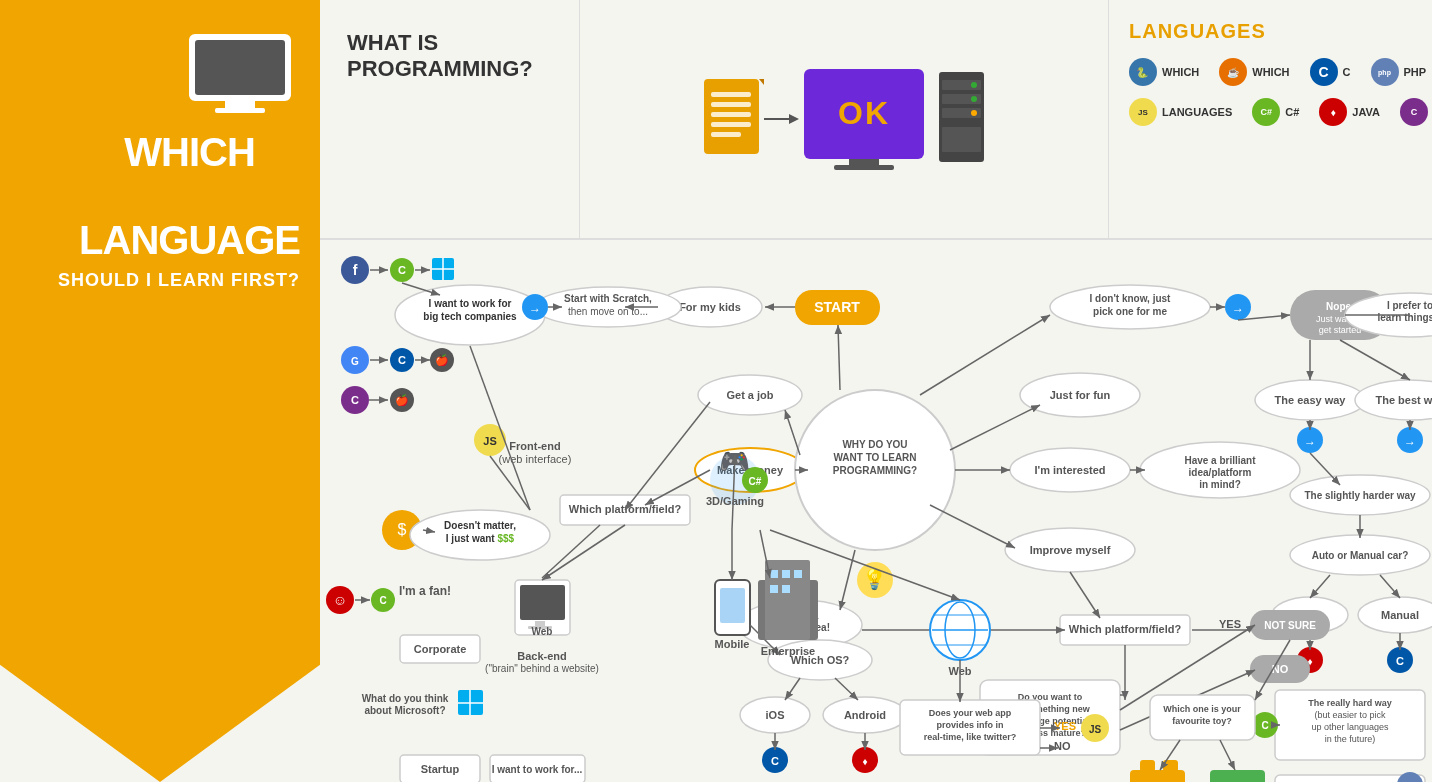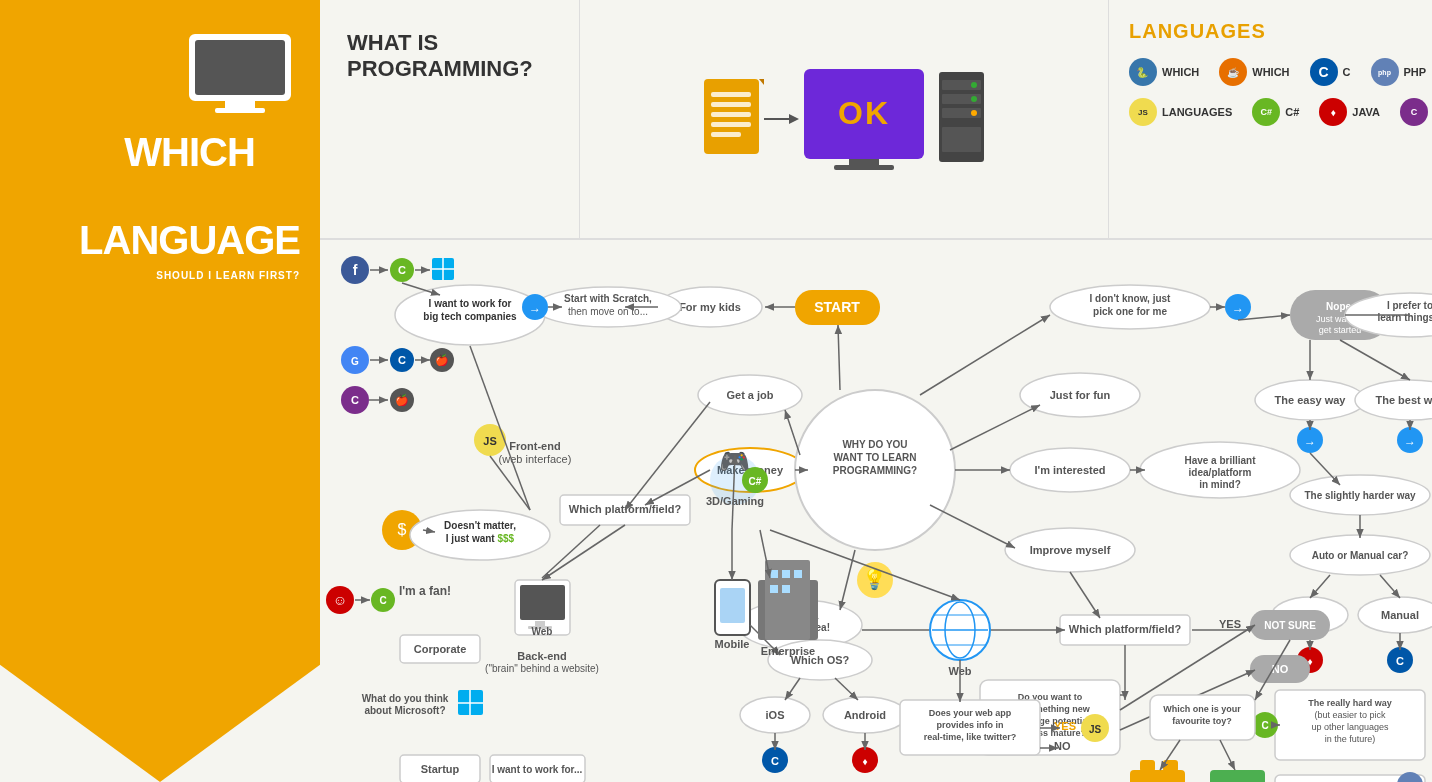--- a/index.html
+++ b/index.html
@@ -42,21 +42,21 @@
       font-size: 40px;
       font-weight: 900;
       text-align: center;
       line-height: 1.1;
       text-transform: uppercase;
       letter-spacing: -1px;
     }
 
     .banner-subtitle {
       color: white;
-      font-size: 10px;
+      font-size: 18px;
       font-weight: 700;
       text-align: center;
       margin-top: 8px;
       text-transform: uppercase;
       letter-spacing: 1px;
     }
 
     
     .right-content {
       flex: 1;

